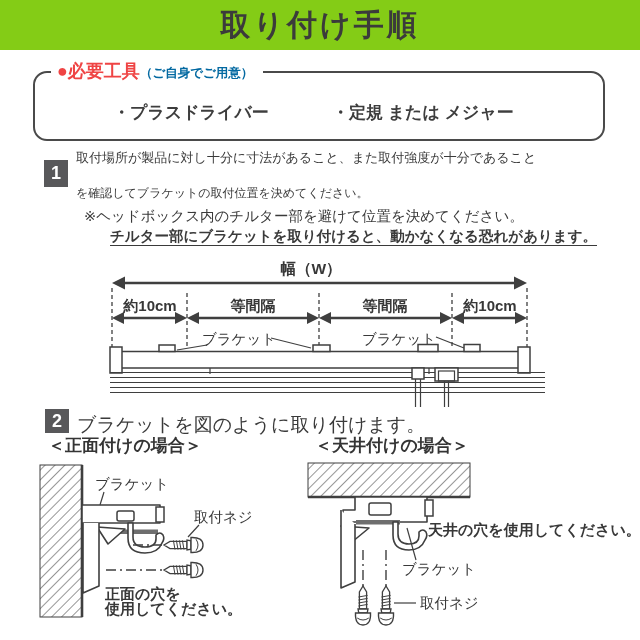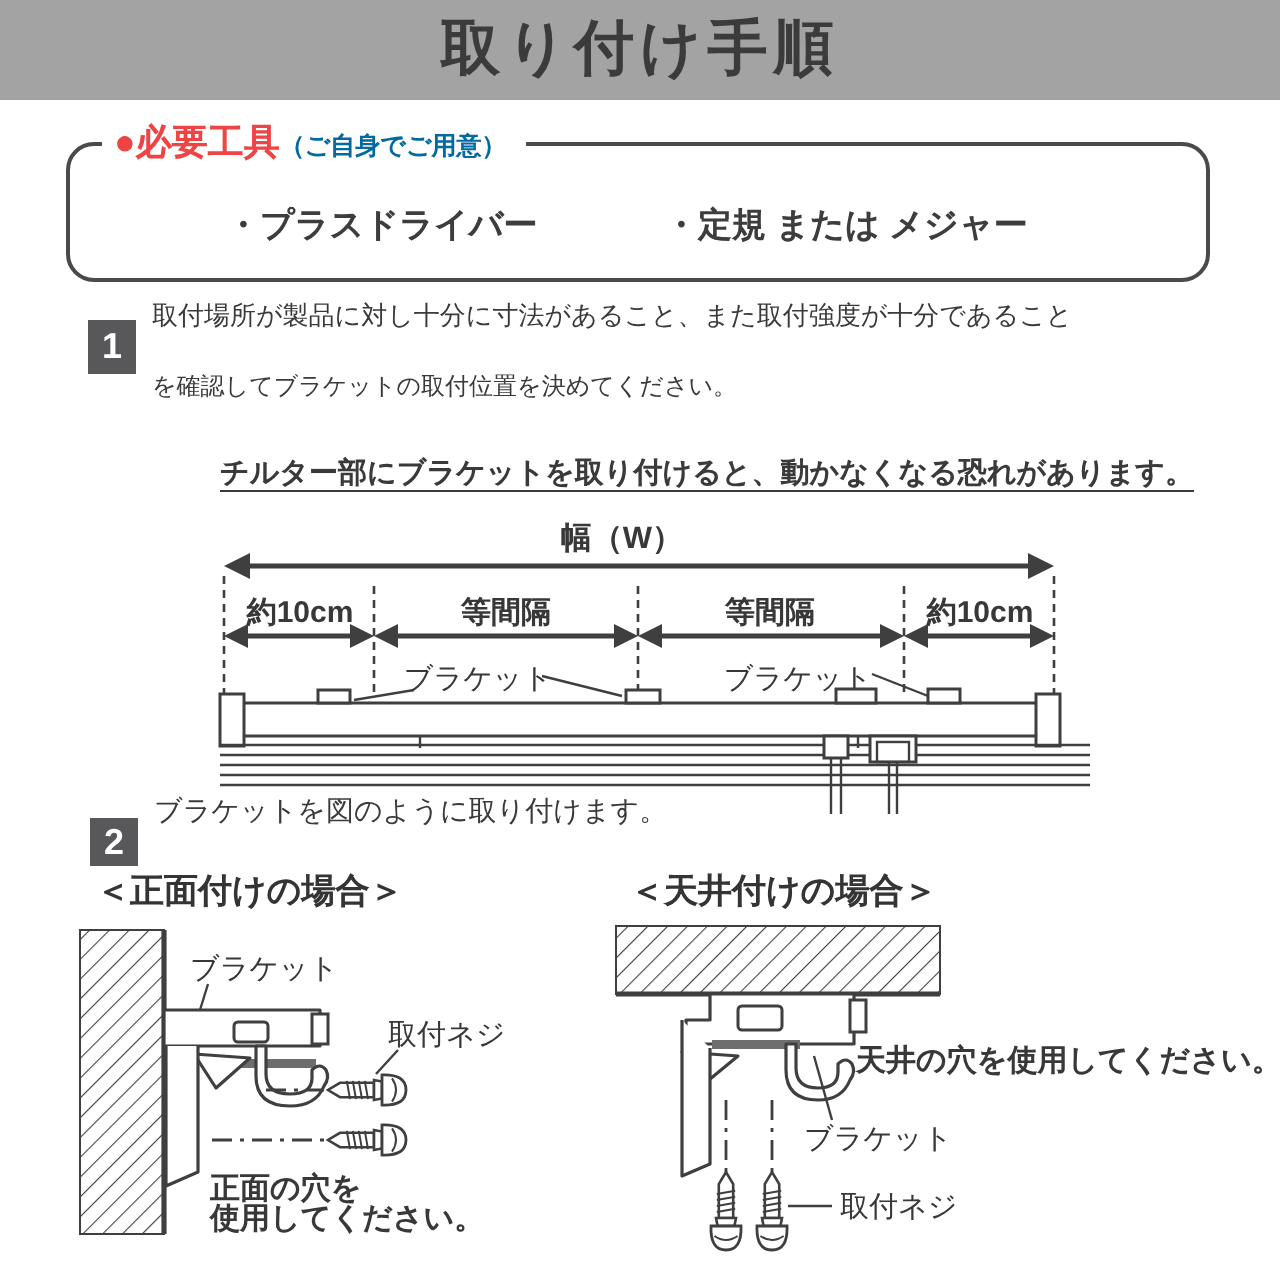--- a/index.html
+++ b/index.html
@@ -1,21 +1,21 @@
 <!DOCTYPE html>
 <html><head>
 <meta charset="utf-8">
 <style>
   html,body{margin:0;padding:0;}
   .canvas{
     position:relative;width:640px;height:640px;background:#ffffff;overflow:hidden;
     font-family:"Liberation Sans","DejaVu Sans",sans-serif;color:#3a3a3a;
   }
   
-  .titlebar{position:absolute;left:0;top:0;width:640px;height:50px;background:#a3a3a3;}
+  .titlebar{position:absolute;left:0;top:0;width:640px;height:50px;background:#84cc16;}
   .titlebar h1{margin:0;text-align:center;line-height:50px;font-size:30px;font-weight:700;
     letter-spacing:3px;color:#3b3b3b;}
   
   .toolbox{position:absolute;left:33px;top:71px;width:568px;height:66px;
     border:2.5px solid #4a4a4a;border-radius:14px;background:#fff;}
   .toolbox-label{position:absolute;top:-14px;left:16px;background:#fff;padding:0 10px 0 6px;
     white-space:nowrap;}
   .toolbox-label .lbl-main{font-size:18px;font-weight:700;color:#ef4444;}
   .toolbox-label .lbl-note{font-size:12.5px;font-weight:700;color:#0369a1;}
   .tool-item{position:absolute;top:28px;font-size:17px;font-weight:600;color:#3d3d3d;white-space:nowrap;}
@@ -26,21 +26,21 @@
     font-size:18px;font-weight:700;}
   .badge-1{left:44px;top:160px;width:24px;height:27px;line-height:27px;}
   .badge-2{left:45px;top:409px;width:24px;height:24px;line-height:24px;}
   
   .t{position:absolute;white-space:nowrap;}
   .s1-line1{left:76px;top:149px;font-size:13px;}
   .s1-line2{left:76px;top:185px;font-size:12px;}
   .s1-note{left:84px;top:207px;font-size:14.5px;}
   .s1-warning{left:94px;top:227px;font-size:14.5px;font-weight:700;
     text-decoration:underline;text-underline-offset:4px;margin-left:16px;}
-  .s2-text{left:77px;top:397px;font-size:14px;}
+  .s2-text{left:77px;top:412px;font-size:19px;}
   .s2-head{top:434px;font-size:17px;font-weight:700;color:#343434;}
   .s2-head-front{left:48px;}
   .s2-head-ceiling{left:315px;}
   
   .width-diagram{position:absolute;left:0;top:255px;}
   .mount-diagram{position:absolute;left:0;top:460px;}
   svg line,svg path,svg rect,svg polygon{stroke:#3f3f3f;}
   svg text{fill:#383838;font-family:"Liberation Sans","DejaVu Sans",sans-serif;}
   .arrow{stroke-width:2.6;}
   .arrowhead{fill:#3f3f3f;stroke:none;}
@@ -68,20 +68,21 @@
     <div class="toolbox-label">
       <span class="lbl-main">●必要工具</span><span class="lbl-note">（ご自身でご用意）</span>
     </div>
     <div class="tool-item tool-item-2">・定規 または メジャー</div>
     <div class="tool-item tool-item-1">・プラスドライバー</div>
   </div>
 
   <div class="badge badge-1">1</div>
   <div class="t s1-line1">取付場所が製品に対し十分に寸法があること、また取付強度が十分であること</div>
   <div class="t s1-line2">を確認してブラケットの取付位置を決めてください。</div>
+  <div class="t s1-note">※ヘッドボックス内のチルター部を避けて位置を決めてください。</div>
   <div class="t s1-warning">チルター部にブラケットを取り付けると、動かなくなる恐れがあります。</div>
 
   <svg class="width-diagram" width="640" height="160" viewBox="0 0 640 160">
     <text class="w-label" x="311" y="19" text-anchor="middle">幅（W）</text>
 
     <g>
       <line class="arrow" x1="117" y1="28" x2="522" y2="28"></line>
       <polygon class="arrowhead" points="112,28 125,21.5 125,34.5"></polygon>
       <polygon class="arrowhead" points="527,28 514,21.5 514,34.5"></polygon>
     </g>

